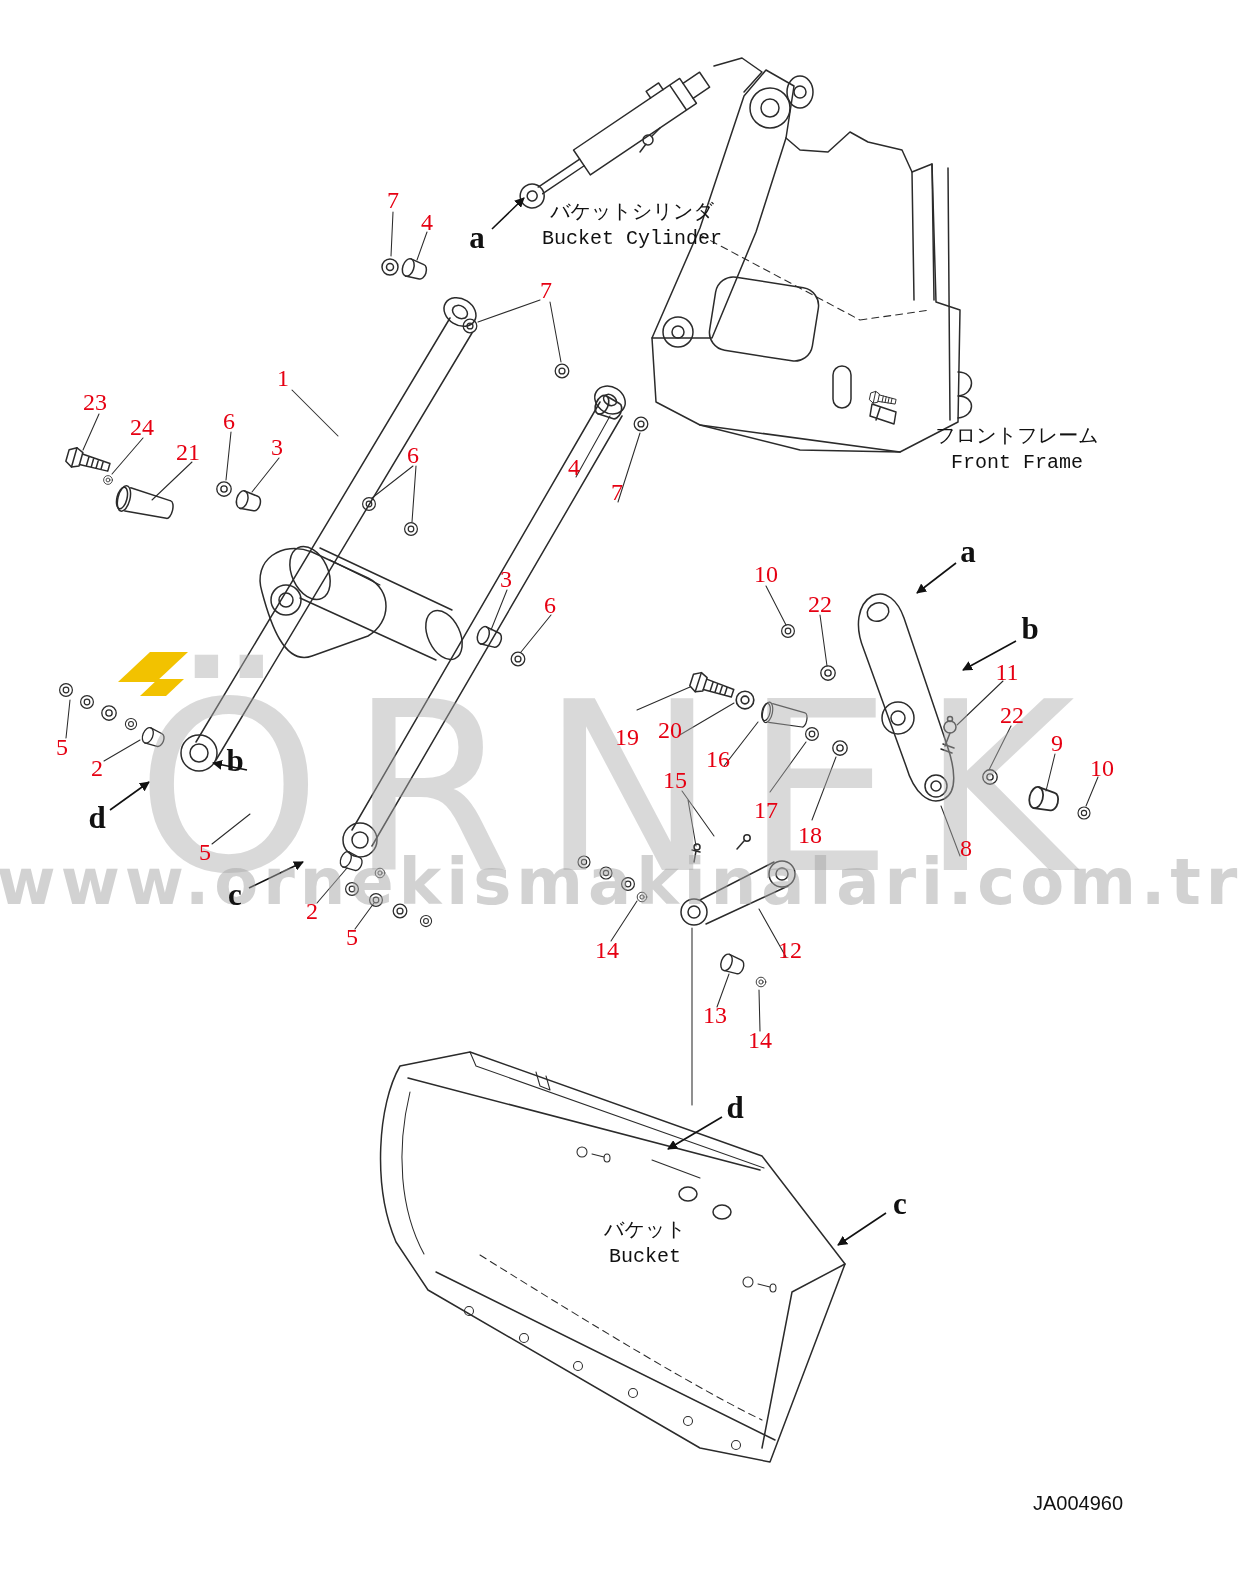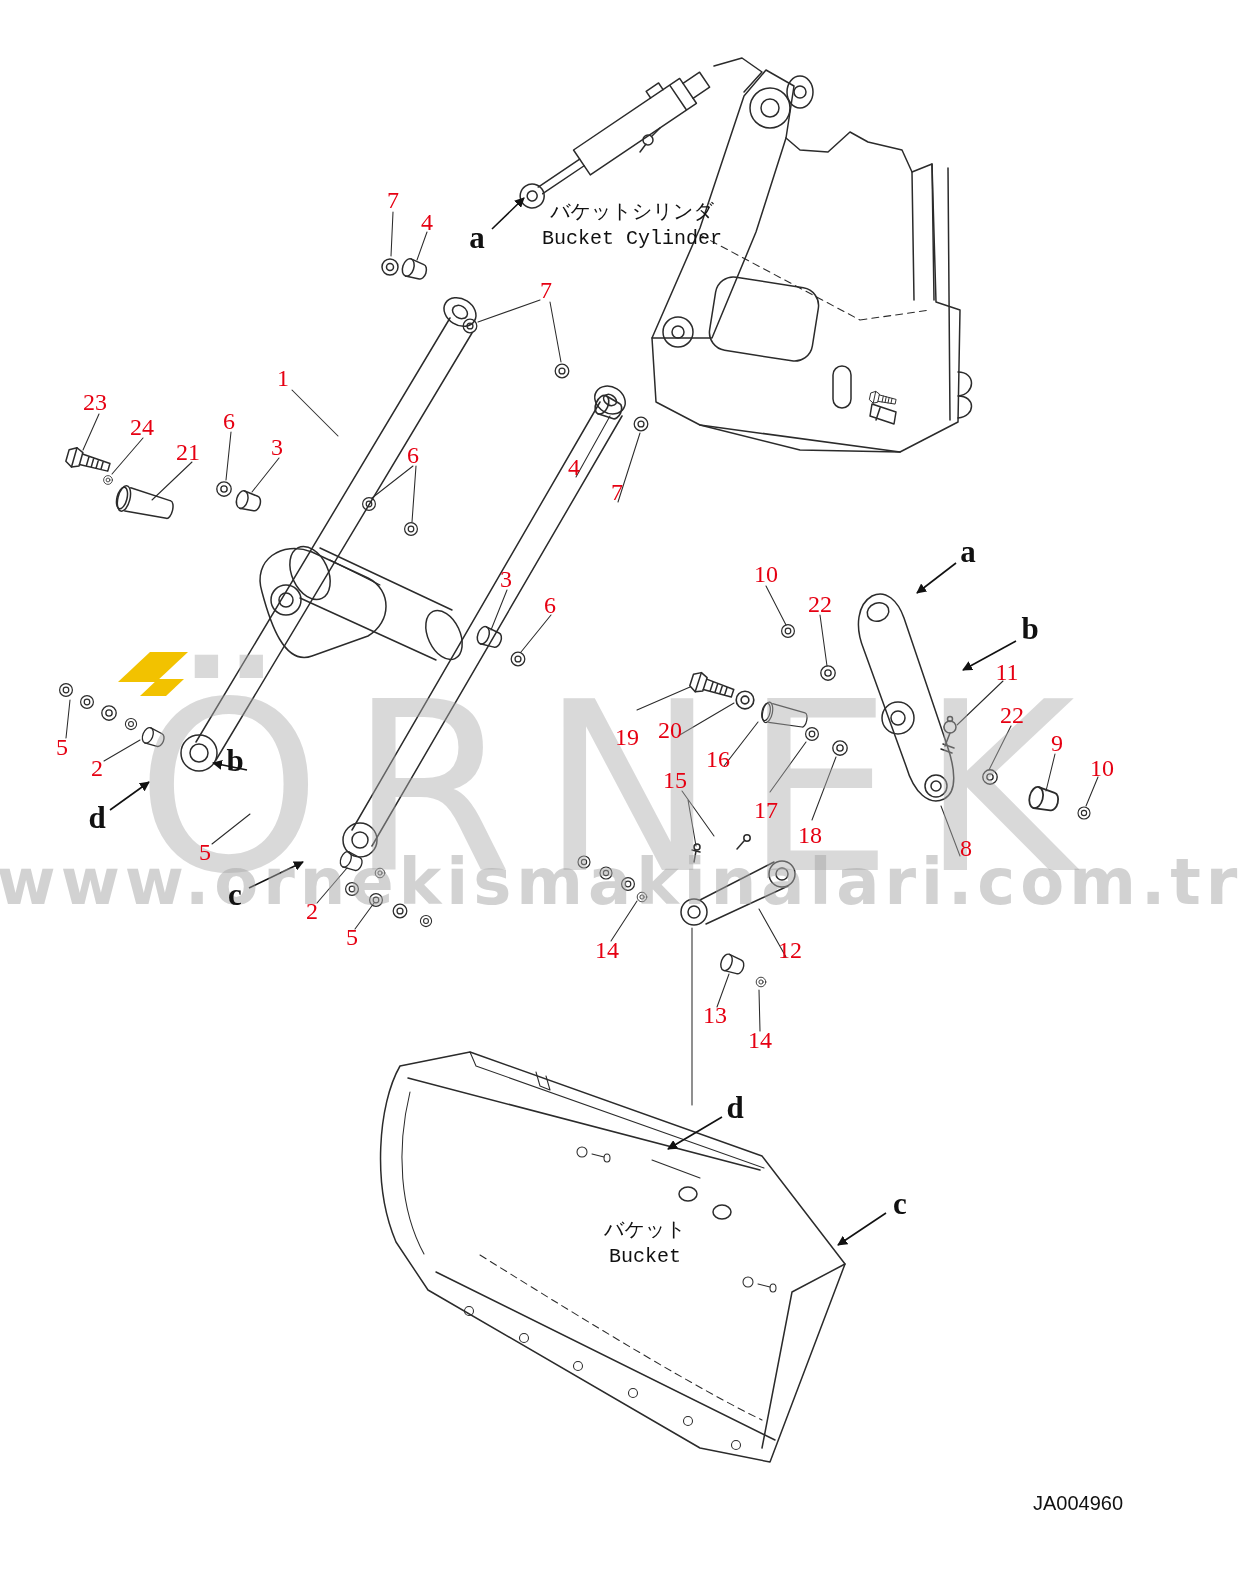--- a/index.html
+++ b/index.html
@@ -327,20 +327,24 @@
       <div class="callout part-number" style="left: 715px; top: 1015px;">13</div>
       <div class="callout part-number" style="left: 760px; top: 1040px;">14</div>
       <div class="callout view-letter" style="left: 735px; top: 1108px;">d</div>
       <div class="callout view-letter" style="left: 900px; top: 1204px;">c</div>
     </div>
   <div class="label-layer">
       <div class="comp-label" style="left: 632px; top: 200px;">
         <div>バケットシリンダ</div>
         <div>Bucket Cylinder</div>
       </div>
+      <div class="comp-label" style="left: 1017px; top: 424px;">
+        <div>フロントフレーム</div>
+        <div>Front Frame</div>
+      </div>
       <div class="comp-label" style="left: 645px; top: 1218px;">
         <div>バケット</div>
         <div>Bucket</div>
       </div>
     </div>
 
   <div class="drawing-number">JA004960</div>
 </div>
 
 </body></html>

